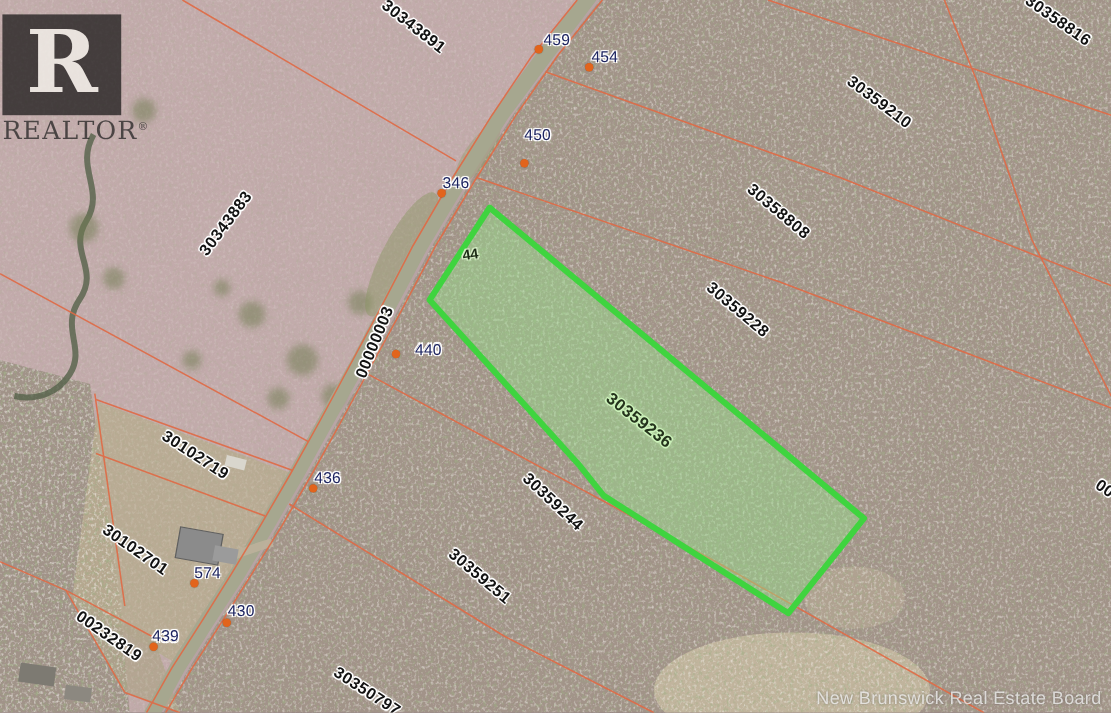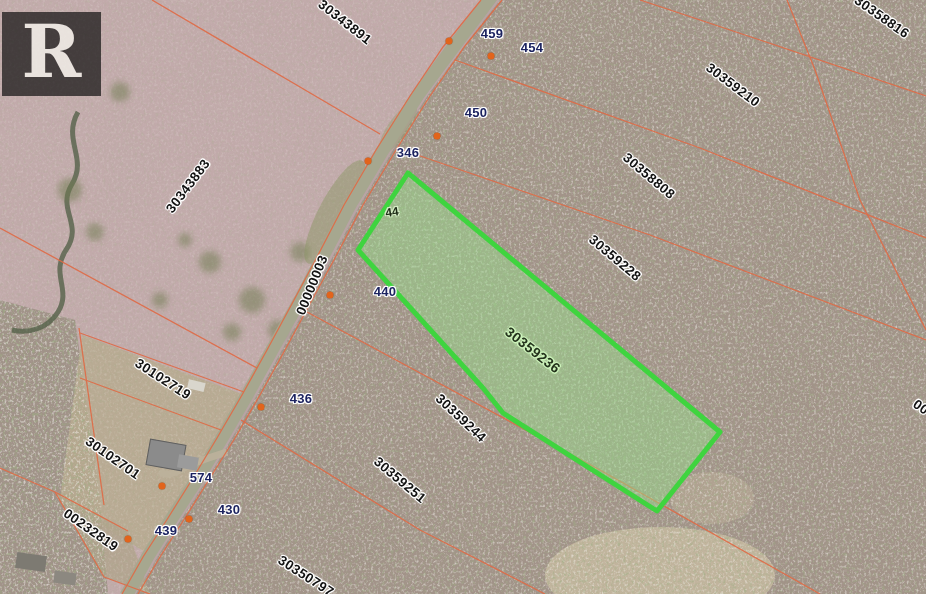--- a/index.html
+++ b/index.html
@@ -20,25 +20,24 @@
   #terrain{position:absolute;left:0;top:0;}
   .map-label{
     position:absolute;white-space:nowrap;
     font-size:13.5px;font-weight:600;letter-spacing:.4px;
     color:var(--parcel-label-color);
     text-shadow:-1px -1px 0 #fff,1px -1px 0 #fff,-1px 1px 0 #fff,1px 1px 0 #fff,0 0 3px #fff;
     pointer-events:none;
   }
   .civic-label{
     position:absolute;white-space:nowrap;
-    font-size:13px;font-weight:700;letter-spacing:.2px;
+    font-size:13px;font-weight:400;letter-spacing:.2px;
     color:var(--civic-label-color);
     text-shadow:-1px -1px 0 #fff,1px -1px 0 #fff,-1px 1px 0 #fff,1px 1px 0 #fff,0 0 3px #fff;
     pointer-events:none;
-    margin-left:28px;
   }
   .civic-dot{
     position:absolute;width:7px;height:7px;border-radius:50%;
     background:var(--civic-dot);transform:translate(-50%,-50%);
     box-shadow:0 0 1px rgba(0,0,0,.4);
   }
   #highlight-label{
     position:absolute;white-space:nowrap;font-size:14px;font-weight:600;
     color:#24331c;letter-spacing:.4px;
     text-shadow:-1px -1px 0 #cdf3bb,1px -1px 0 #cdf3bb,-1px 1px 0 #cdf3bb,1px 1px 0 #cdf3bb,0 0 4px #cdf3bb;
@@ -216,16 +215,18 @@
     </div>
 
   <div id="highlight-label" style="left: 533px; top: 350px; transform: translate(-50%, -50%) rotate(38deg);">30359236</div>
 
   <div id="lot-label" style="left: 392px; top: 212px; transform: translate(-50%, -50%) rotate(-8deg);">44</div>
 
   <div id="realtor-mark">
     <div id="realtor-box">
       <span class="big-r">R</span>
     </div>
+    <div id="realtor-word"><span>REALTOR</span><sup>®</sup></div>
   </div>
 
+  <div id="board-credit">New Brunswick Real Estate Board</div>
 
 </div>
 
 </body></html>

